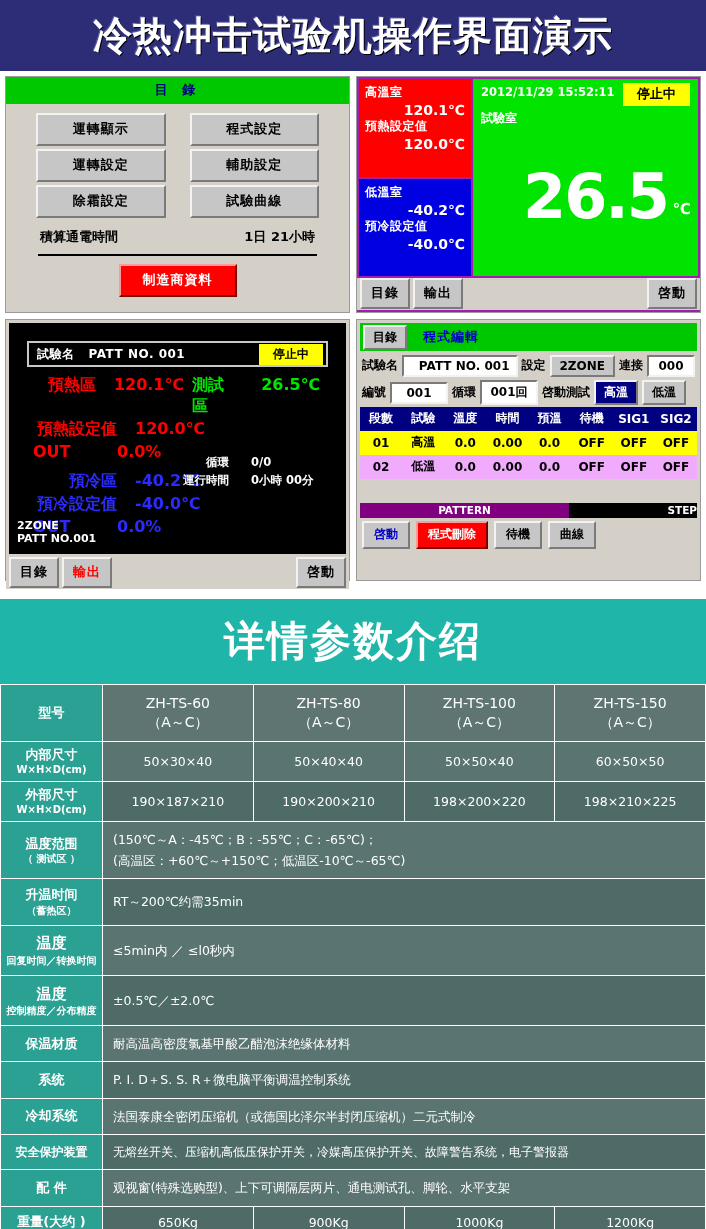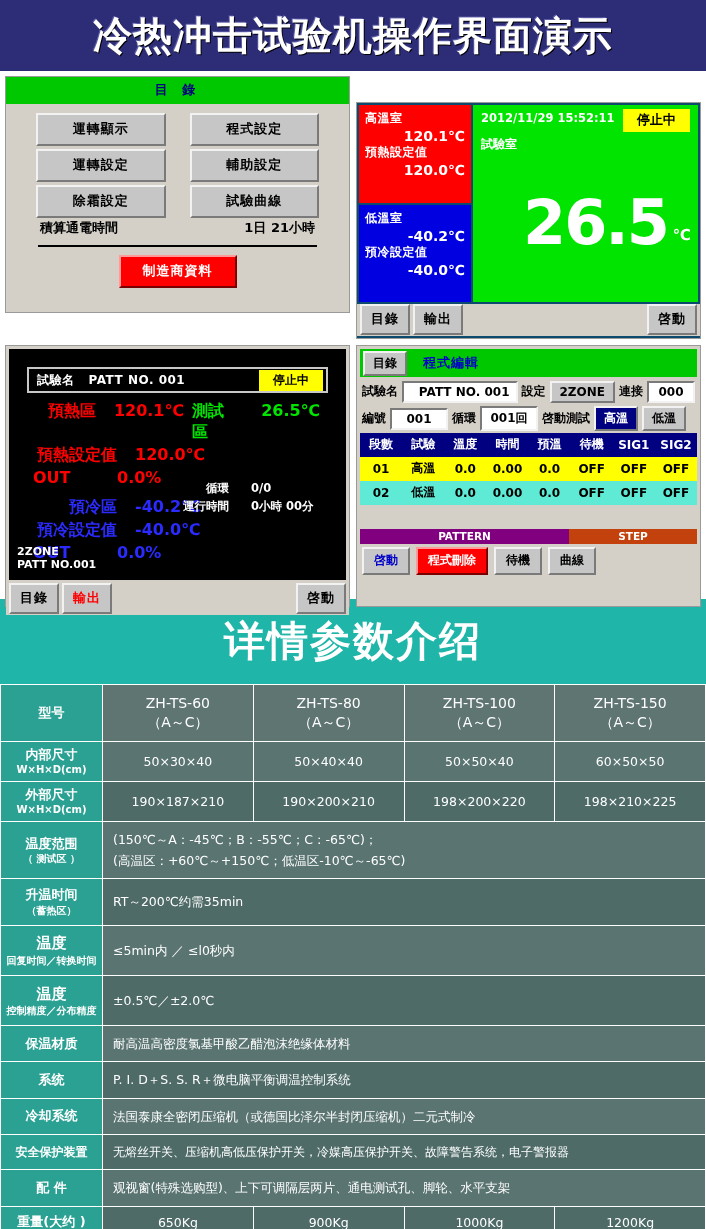--- a/index.html
+++ b/index.html
@@ -66,39 +66,39 @@
     color: #000;
     text-align: center;
     padding: 5px 0 6px;
     letter-spacing: 1px;
     cursor: pointer;
     font-family: "DejaVu Sans", "Liberation Sans", sans-serif;
   }
   .hours-row {
     display: flex; justify-content: space-between;
     font-size: 13px; font-weight: bold; color: #000;
-    padding: 1px 4px 0 4px;
+    padding: 10px 4px 0 4px;
     gap: 28px;
   }
   .divider { border-top: 2px solid #000; margin: 8px 2px 0 2px; }
   .maker-row { display:flex; justify-content:center; padding-top: 8px; }
   .maker-btn {
     background: #ff0000; color: #ffffff;
     font-size: 13px; font-weight: bold;
     padding: 5px 22px 6px;
     border-top: 2px solid #ff9a9a;
     border-left: 2px solid #ff9a9a;
     border-right: 2px solid #7a0000;
     border-bottom: 2px solid #7a0000;
     cursor: pointer;
     letter-spacing: 1px;
   }
 
   
-  .temp-panel { height: 237px; display: flex; flex-direction: column; background:#0c4a6e;margin-top:26px; }
+  .temp-panel { height: 237px; display: flex; flex-direction: column; background:#a21caf; }
   .temp-main { display: flex; height: 201px; padding: 2px; gap: 2px; }
   .temp-left { width: 112px; display: flex; flex-direction: column; gap: 2px; }
   .temp-box { flex: 1; padding: 5px 6px 4px; color: #fff; font-size: 12px; font-weight: bold; }
   .temp-box.hot  { background: #ff0000; }
   .temp-box.cold { background: #0000e0; }
   .temp-lbl { display:block; text-align:left; letter-spacing: .5px; }
   .temp-val { display:block; text-align:right; font-size: 14px; margin-top: 1px; }
   .temp-right {
     flex: 1; background: #00e400; position: relative; padding: 6px 8px;
   }
@@ -176,25 +176,25 @@
     padding: 2px 8px; font-size: 12px; font-weight:bold; cursor:pointer;
   }
   .btn3d.sel { background:#000080; color:#ffffff; }
   .prog-table { width: 100%; border-collapse: collapse; table-layout: fixed; margin-top: 2px; }
   .prog-table th {
     background:#000080; color:#ffffff; font-size: 12px; font-weight:bold;
     padding: 3px 0 4px; text-align:center;
   }
   .prog-table td { font-size: 12px; font-weight:bold; text-align:center; padding: 3px 0 4px; color:#000; }
   .row-hot  td { background:#ffff00; }
-  .row-cold td { background:#5eead4; }
+  .row-cold td { background:#f0abfc; }
   .row-blank td { background:#d4d0c8; height: 22px; }
   .pat-bar { display:flex; height: 15px; margin-top: 2px; }
   .pat-l { flex: 0 0 62%; background:#800080; color:#ffffff; font-size: 10.5px; font-weight:bold; text-align:center; line-height:15px; }
-  .pat-r { flex: 1; background:#c2410c; color:#ffffff; font-size: 10.5px; font-weight:bold; text-align:center; line-height:15px; }
+  .pat-r { flex: 1; background:#000000; color:#ffffff; font-size: 10.5px; font-weight:bold; text-align:right; line-height:15px; }
   .prog-foot { display:flex; gap: 6px; padding: 3px 2px 0 2px; align-items:center; }
   .prog-foot .btn3d { padding: 3px 10px 4px; }
   .btn-blue { color: #0000c8; }
   .btn-del { background:#ff0000; color:#ffffff;
     border-top: 2px solid #ff9a9a; border-left: 2px solid #ff9a9a;
     border-right: 2px solid #7a0000; border-bottom: 2px solid #7a0000; }
 
   
   .spec-head {
     background: #1fb5a8;

